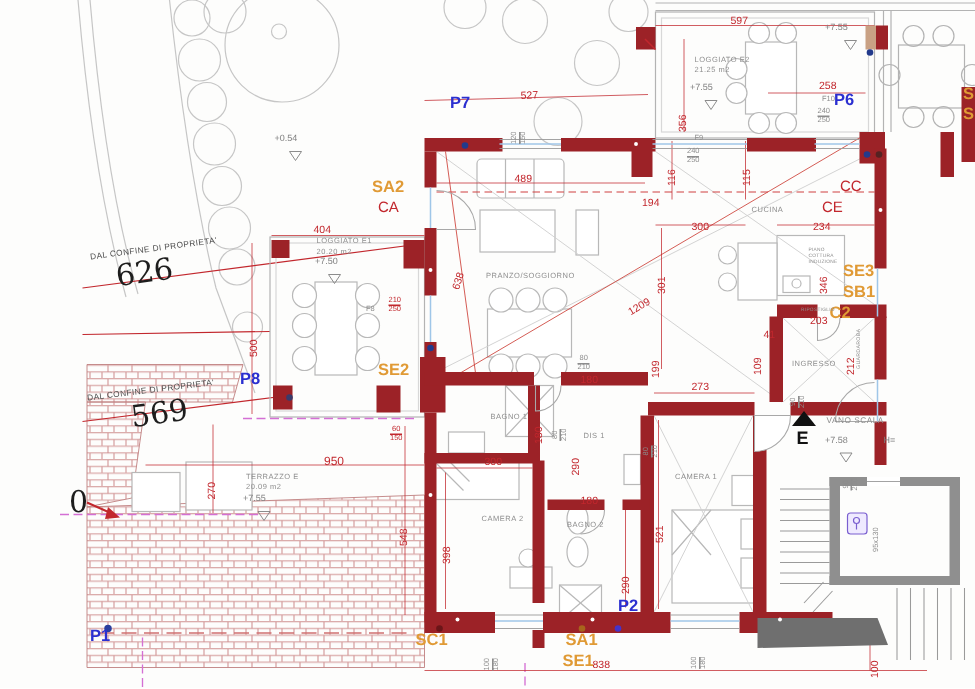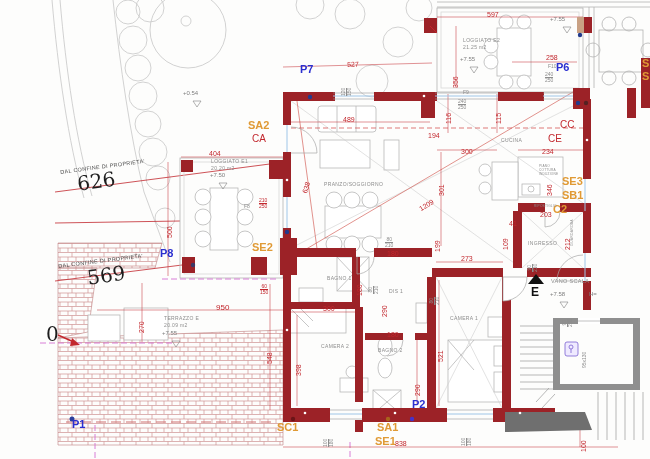--- a/index.html
+++ b/index.html
@@ -350,21 +350,21 @@
     <circle cx="287" cy="180" r="1.3" fill="#fff"></circle>
         <circle cx="287" cy="330" r="1.3" fill="#fff"></circle>
     <circle cx="587" cy="140" r="1.3" fill="#fff"></circle>
   </g>
 </svg>
 
 <span class="lb mb" style="left:300px;top:64px">P7</span>
 <span class="lb mb" style="left:556px;top:62px">P6</span>
 <span class="lb mb" style="left:160px;top:248px">P8</span>
 <span class="lb mb" style="left:412px;top:399px">P2</span>
-<span class="lb mb" style="left:72px;top:419px">P1</span>
+<span class="lb mb" style="left:60px;top:419px">P1</span>
 
 <span class="lb mo" style="left:248px;top:120px">SA2</span>
 <span class="lb mo" style="left:252px;top:242px">SE2</span>
 <span class="lb mo" style="left:277px;top:422px">SC1</span>
 <span class="lb mo" style="left:377px;top:422px">SA1</span>
 <span class="lb mo" style="left:375px;top:436px">SE1</span>
 <span class="lb mo" style="left:562px;top:176px">SE3</span>
 <span class="lb mo" style="left:562px;top:190px">SB1</span>
 <span class="lb mo" style="left:553px;top:204px">C2</span>
 <span class="lb mo" style="left:642px;top:58px">S</span>

